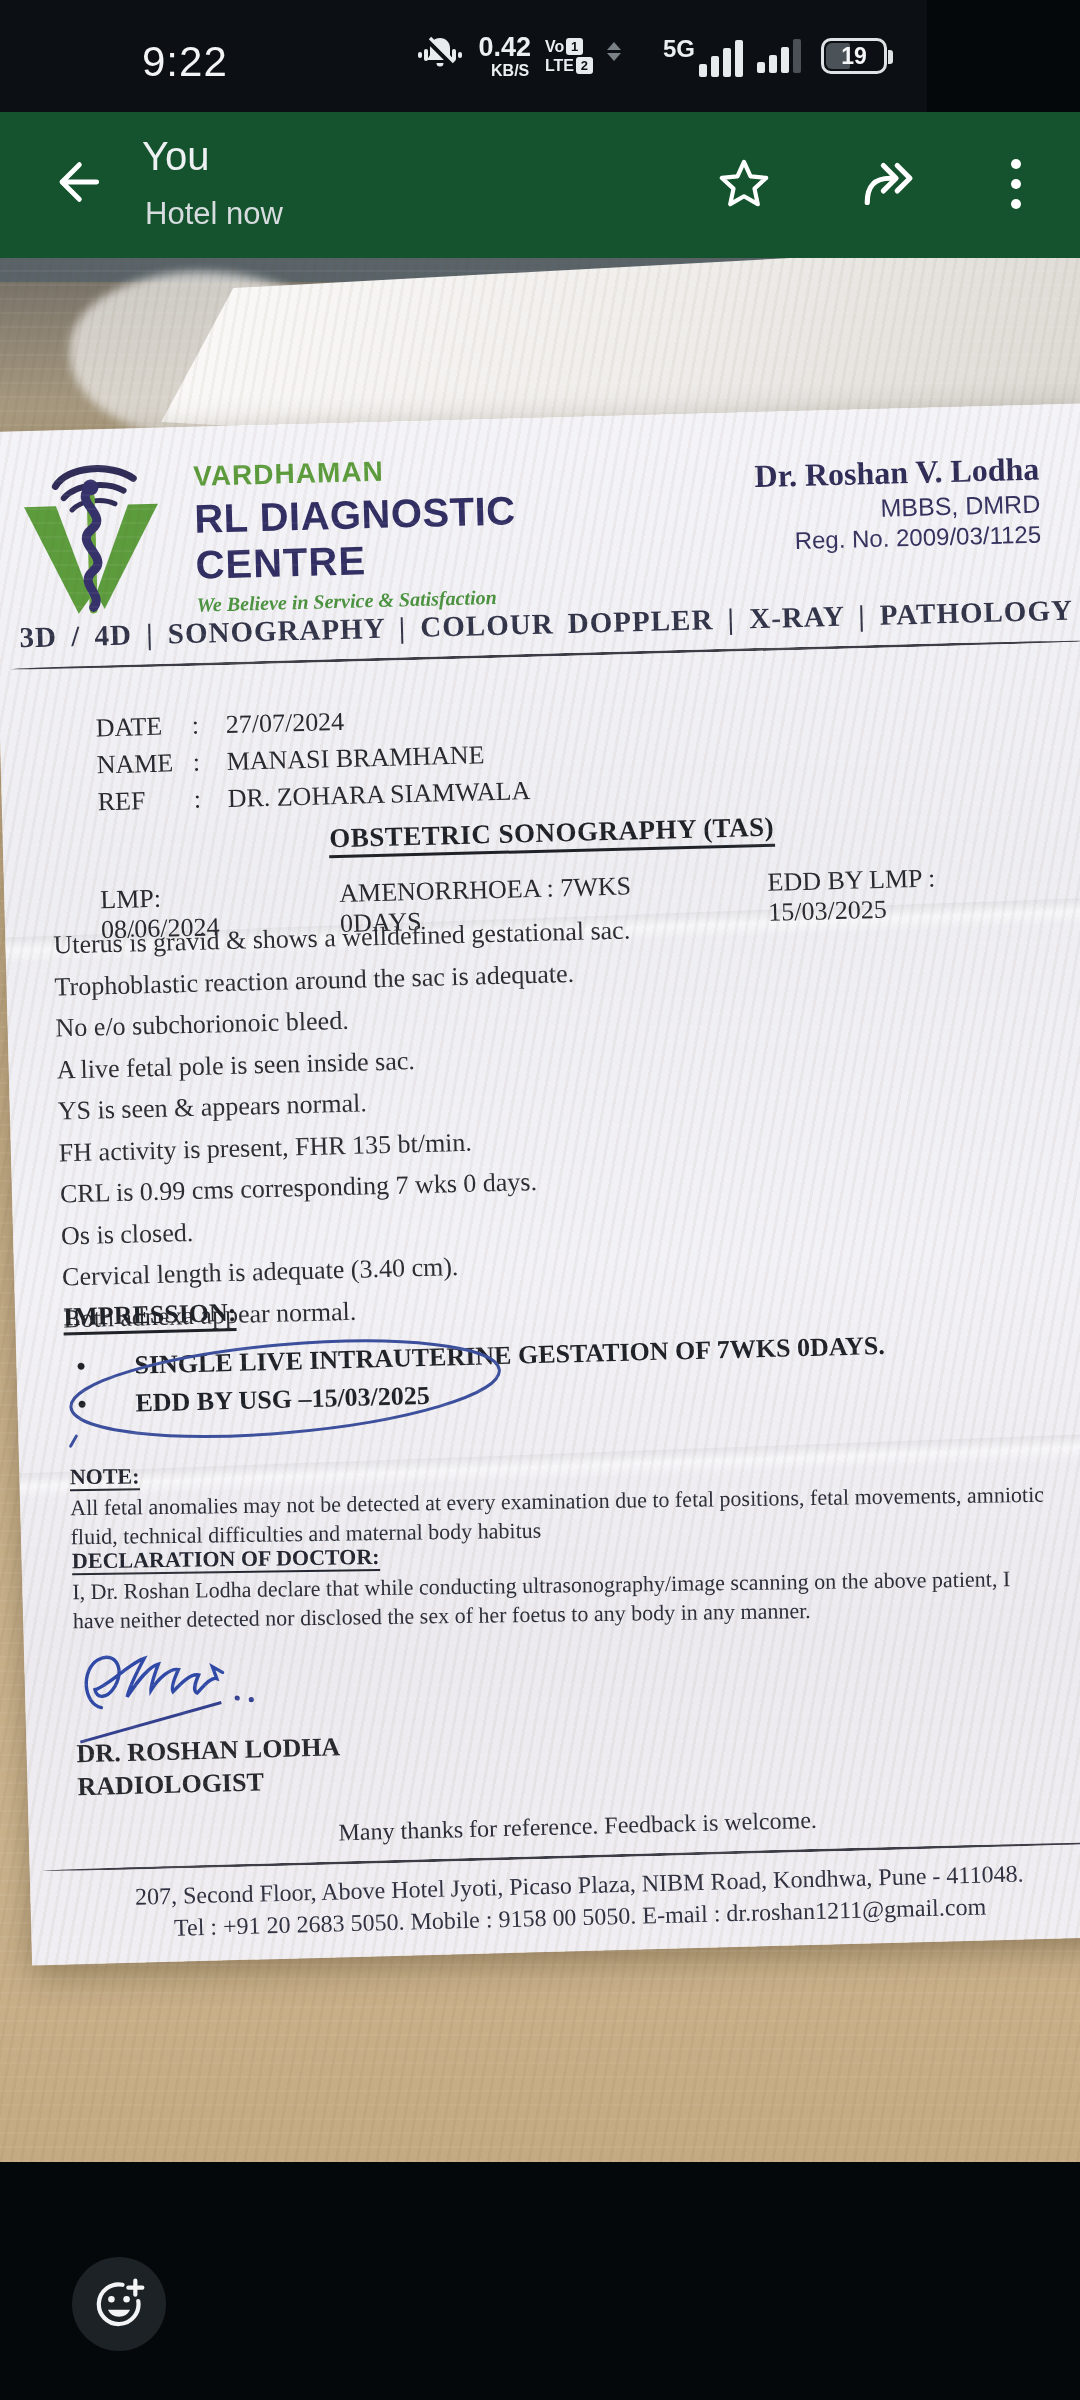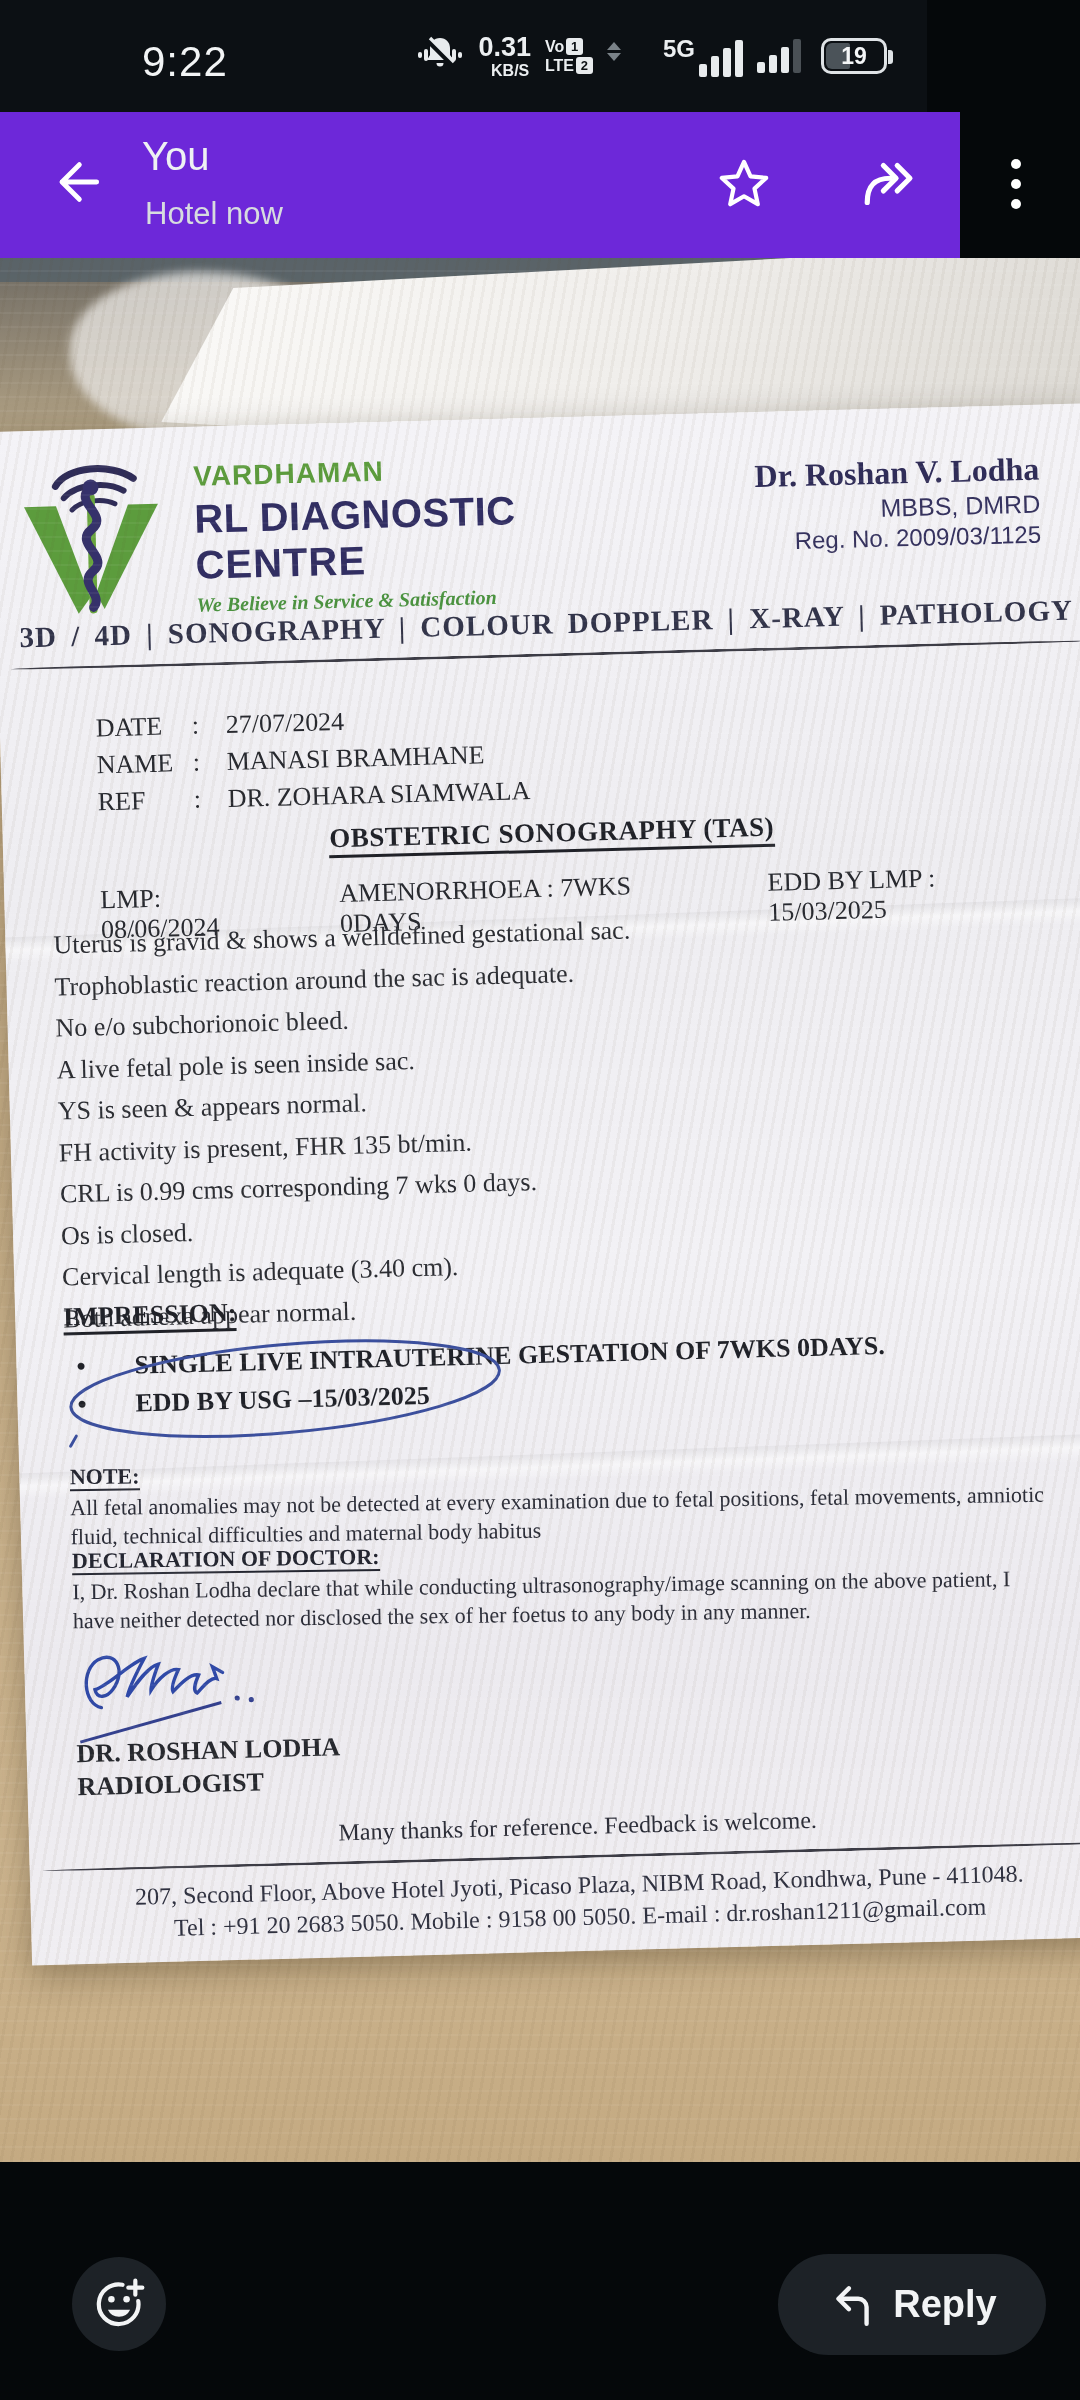--- a/index.html
+++ b/index.html
@@ -27,21 +27,21 @@
   .sb-5g { color:#eceff1; font-size:24px; font-weight:700; margin-bottom:14px;margin-left:38px; }
   .bars { display:flex; align-items:flex-end; gap:4px; }
   .bars i { display:block; width:8px; background:#e8ebed; border-radius:2px; }
   .bars i.dim { background:#4a5055; }
   .battery { position:relative; width:66px; height:36px; border:3px solid #dfe3e6; border-radius:10px; margin-left:6px; }
   .battery .fill { position:absolute; left:2px; top:2px; bottom:2px; width:24px; background:#4b5359; border-radius:6px 2px 2px 6px; }
   .battery .pct { position:absolute; inset:0; display:flex; align-items:center; justify-content:center; color:#f4f6f7; font-size:23px; font-weight:700; }
   .battery .nub { position:absolute; right:-9px; top:9px; width:5px; height:14px; background:#dfe3e6; border-radius:0 3px 3px 0; }
 
   
-  .chat-header { position:absolute; top:112px; left:0; width:960px; height:146px; background:#6d28d9; }
+  .chat-header { position:absolute; top:112px; left:0; width:1080px; height:146px; background:#14532d; }
   .back-btn { position:absolute; left:40px; top:30px; width:70px; height:80px; display:flex; align-items:center; justify-content:center; }
   .hdr-title { position:absolute; left:142px; top:22px; color:#eef1f3; font-size:40px; font-weight:400; }
   .hdr-sub { position:absolute; left:145px; top:84px; color:#d7dcdf; font-size:31px; font-weight:400; }
   .hdr-icon { position:absolute; top:40px; width:64px; height:64px; display:flex; align-items:center; justify-content:center; }
   .hdr-star { left:712px; }
   .hdr-share { left:856px; }
   .hdr-menu { left:984px; }
   .dots { display:flex; flex-direction:column; gap:10px; }
   .dots i { width:10px; height:10px; border-radius:50%; background:#fff; }
 
@@ -141,21 +141,21 @@
           <rect x="8" y="19" width="4" height="12" rx="2" fill="#e8ebed"></rect>
           <rect x="36" y="19" width="4" height="12" rx="2" fill="#e8ebed"></rect>
           <rect x="42" y="22" width="4" height="6" rx="2" fill="#e8ebed"></rect>
           <path d="M24 8c-6 0-10 4.5-10 10v7l-3 5h26l-3-5v-7c0-5.5-4-10-10-10z" fill="#e8ebed"></path>
           <path d="M20.5 33a3.5 3.5 0 0 0 7 0z" fill="#e8ebed"></path>
           <line x1="12" y1="10" x2="36" y2="34" stroke="#0c1014" stroke-width="6"></line>
           <line x1="14" y1="8" x2="38" y2="32" stroke="#e8ebed" stroke-width="3.4"></line>
         </svg>
       </span>
       <span class="sb-speed">
-        <span class="v">0.31</span>
+        <span class="v">0.42</span>
         <span class="u">KB/S</span>
       </span>
       <span class="sb-volte">
         <span class="row">
             <span>Vo</span>
             <span class="simbox">1</span>
           </span>
         <span class="row">
             <span>LTE</span>
             <span class="simbox">2</span>
@@ -339,22 +339,15 @@
   <div class="bottom-bar">
     <div class="react-btn">
       <svg width="56" height="56" viewBox="0 0 48 48" fill="none">
         <path d="M40.5 21.5 a17 17 0 1 1 -13.5 -14" stroke="#f2f4f5" stroke-width="3.6" stroke-linecap="round" fill="none"></path>
         <circle cx="17.5" cy="20" r="2.8" fill="#f2f4f5"></circle>
         <circle cx="30.5" cy="20" r="2.8" fill="#f2f4f5"></circle>
         <path d="M14.5 29 a10.5 10.5 0 0 0 19 0 z" fill="#f2f4f5"></path>
         <path d="M38 4 V16 M32 10 H44" stroke="#f2f4f5" stroke-width="3.6" stroke-linecap="round"></path>
       </svg>
     </div>
-    <div class="reply-btn">
-      <svg width="50" height="50" viewBox="0 0 48 48" fill="none">
-        <path d="M38 42 V26 a8 8 0 0 0 -8 -8 H12" stroke="#f2f4f5" stroke-width="4.2" stroke-linecap="round" fill="none"></path>
-        <path d="M21 8 L11 18 L21 28" stroke="#f2f4f5" stroke-width="4.2" stroke-linecap="round" stroke-linejoin="round"></path>
-      </svg>
-      <span class="lbl">Reply</span>
-    </div>
   </div>
 
 </div>
 
 </body></html>

